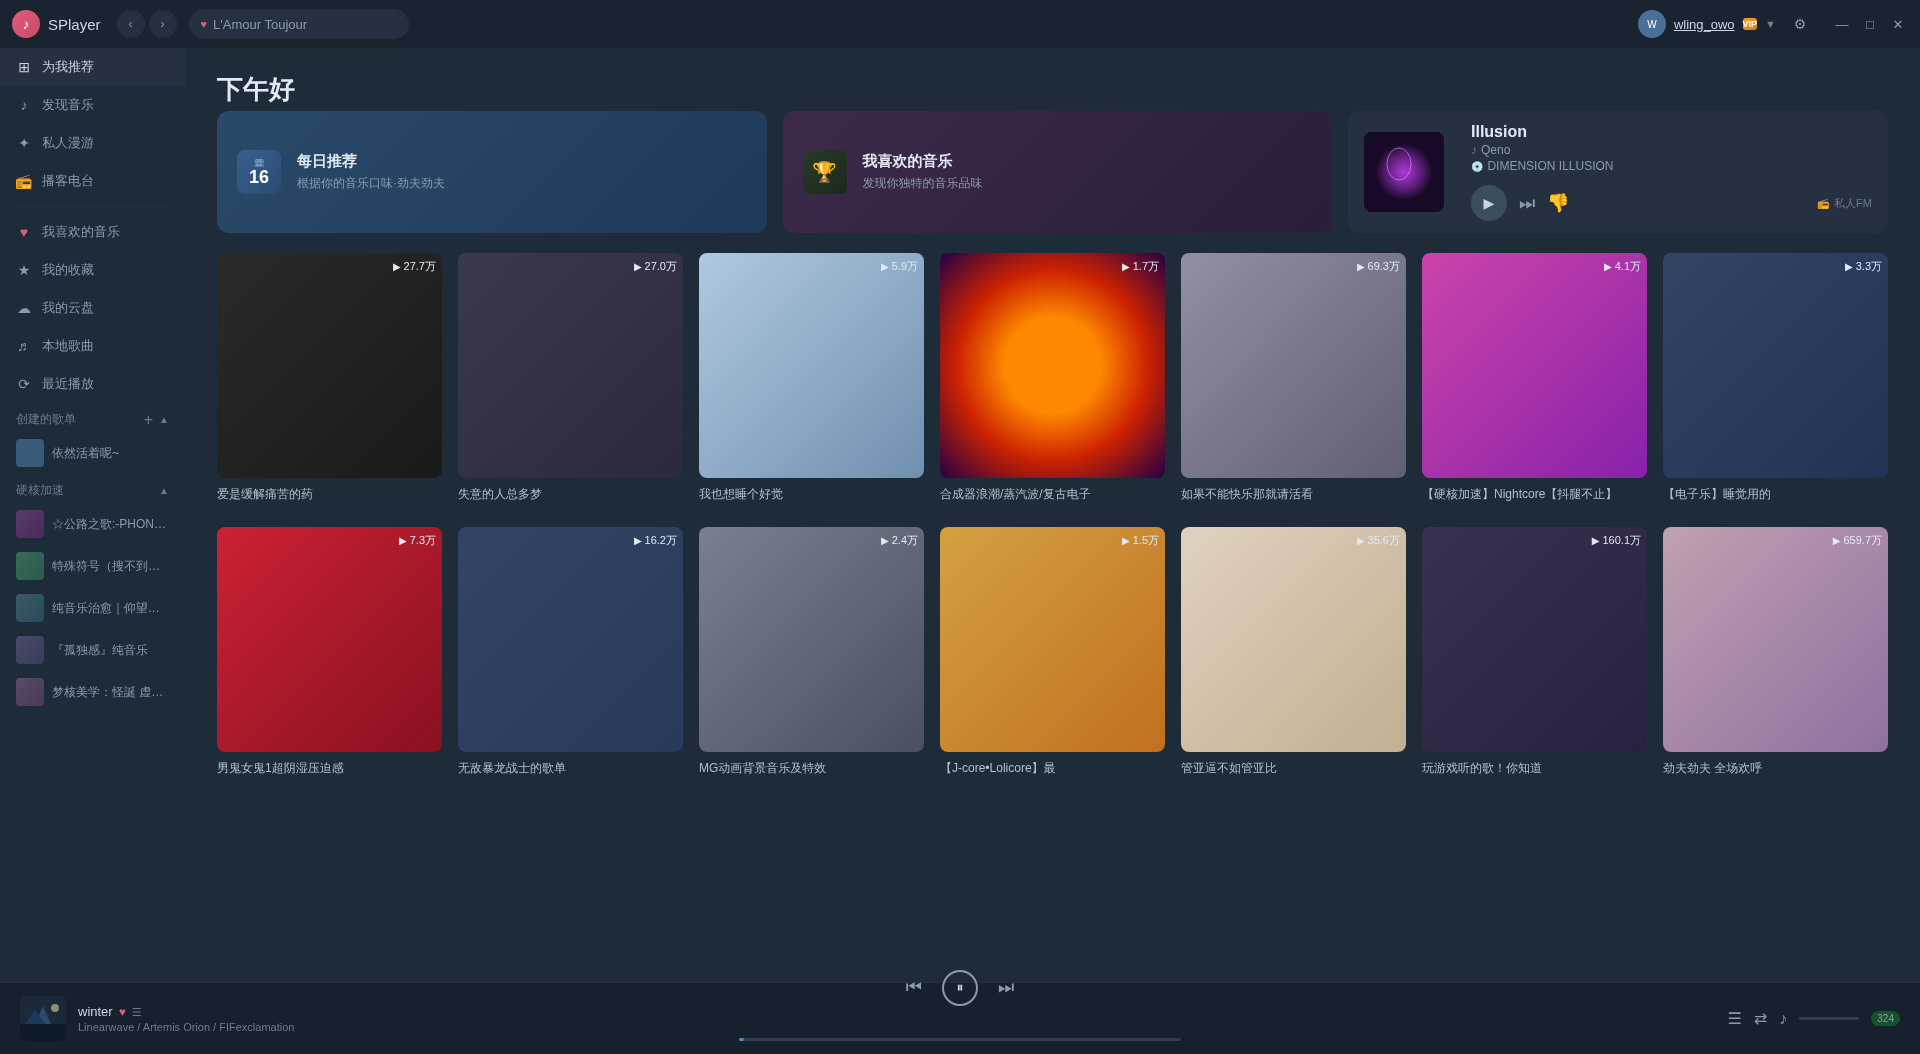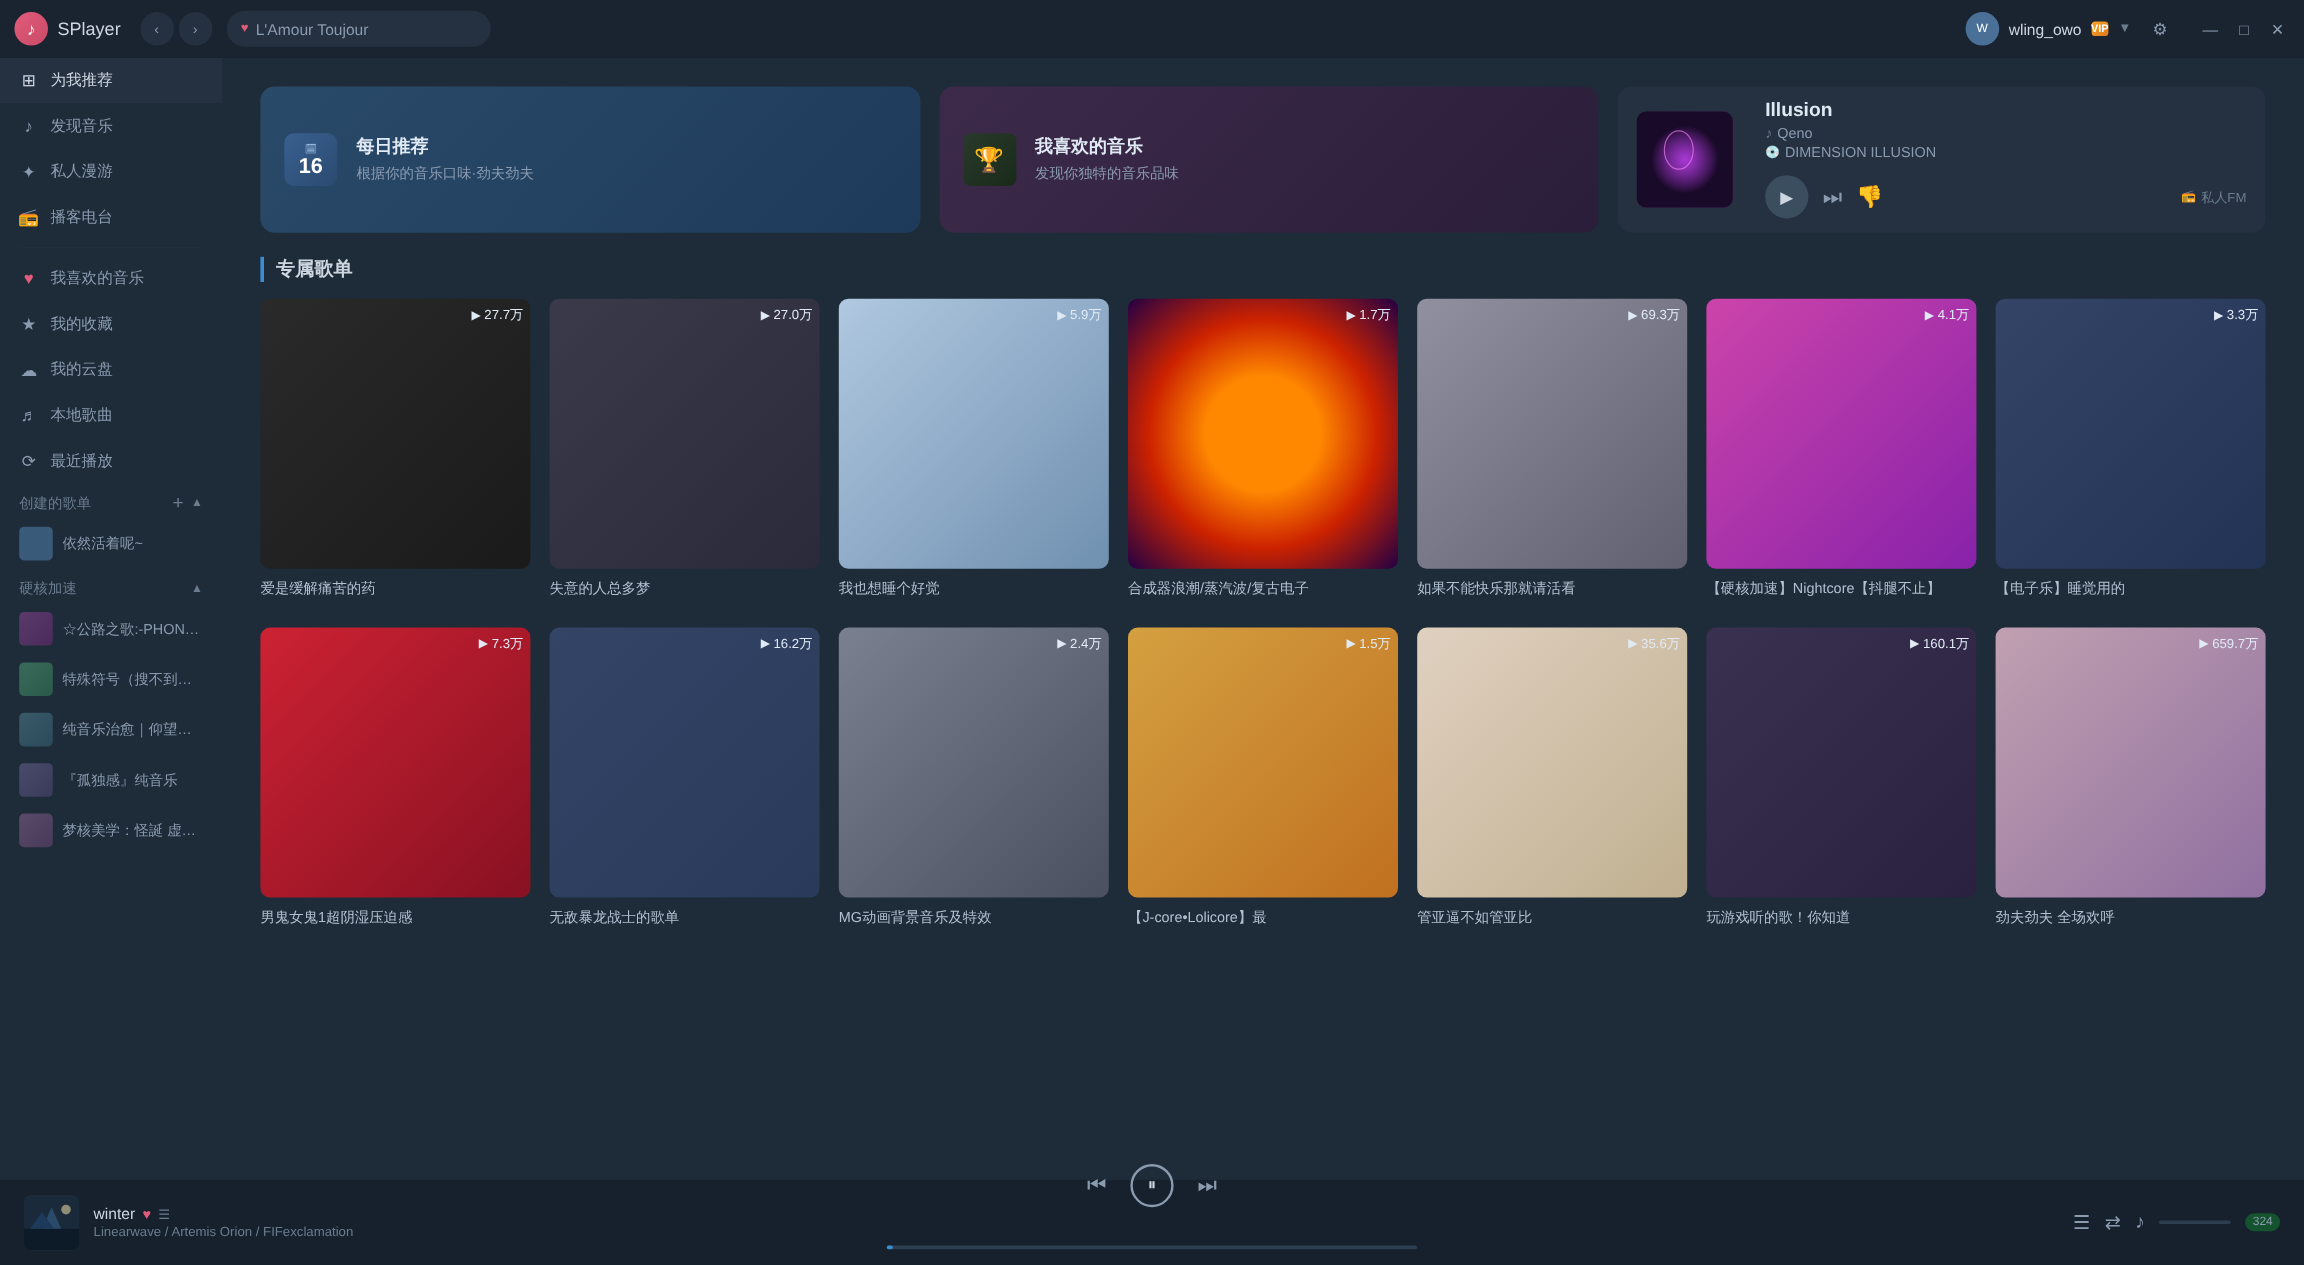--- a/index.html
+++ b/index.html
@@ -101,20 +101,21 @@
       overflow: hidden;
       display: flex;
       align-items: center;
       justify-content: center;
       font-size: 11px;
       color: white;
     }
     .user-name {
       font-size: 13px;
       color: #cdd6e0;
+      text-decoration: underline;
     }
     .vip-badge {
       background: linear-gradient(135deg, #f5a623, #e07820);
       color: white;
       font-size: 9px;
       padding: 1px 0;
       border-radius: 3px;
       font-weight: bold;
     }
     .titlebar-icon-btn {
@@ -698,20 +699,21 @@
       <div class="playlist-thumb" style="background:linear-gradient(135deg,#4a4a6a,#3a3a5a)"></div>
       <span class="playlist-name">『孤独感』纯音乐</span>
     </div>
     <div class="playlist-item">
       <div class="playlist-thumb" style="background:linear-gradient(135deg,#5a4a6a,#4a3a5a)"></div>
       <span class="playlist-name">梦核美学：怪誕 虚无...</span>
     </div>
   </div>
 
   <div class="content">
+    <div class="page-title">下午好</div>
 
     <div class="top-cards">
 
       <div class="daily-card">
         <div class="daily-date-icon">
           <span class="date-cal">🗓</span>
           <span class="date-num">16</span>
         </div>
         <div class="daily-card-info">
           <h3>每日推荐</h3>
@@ -760,23 +762,20 @@
             <button class="fm-btn">👎</button>
             <div class="fm-label">
               <span style="font-size:10px">📻</span>
               <span>私人FM</span>
             </div>
           </div>
         </div>
       </div>
     </div>
 
-    <div class="section-title">
-      <span>专属歌单</span>
-    </div>
 
     <div class="playlist-grid" id="grid-row1">
         <div class="grid-item">
         <div class="grid-cover" style="background:linear-gradient(135deg,#2a2a2a,#1a1a1a)">
           <div class="grid-play-count">
             <span style="color:#e0eaf5;font-size:10px">▶</span>
             <span>27.7万</span>
           </div>
         </div>
         <div class="grid-title">爱是缓解痛苦的药</div>

